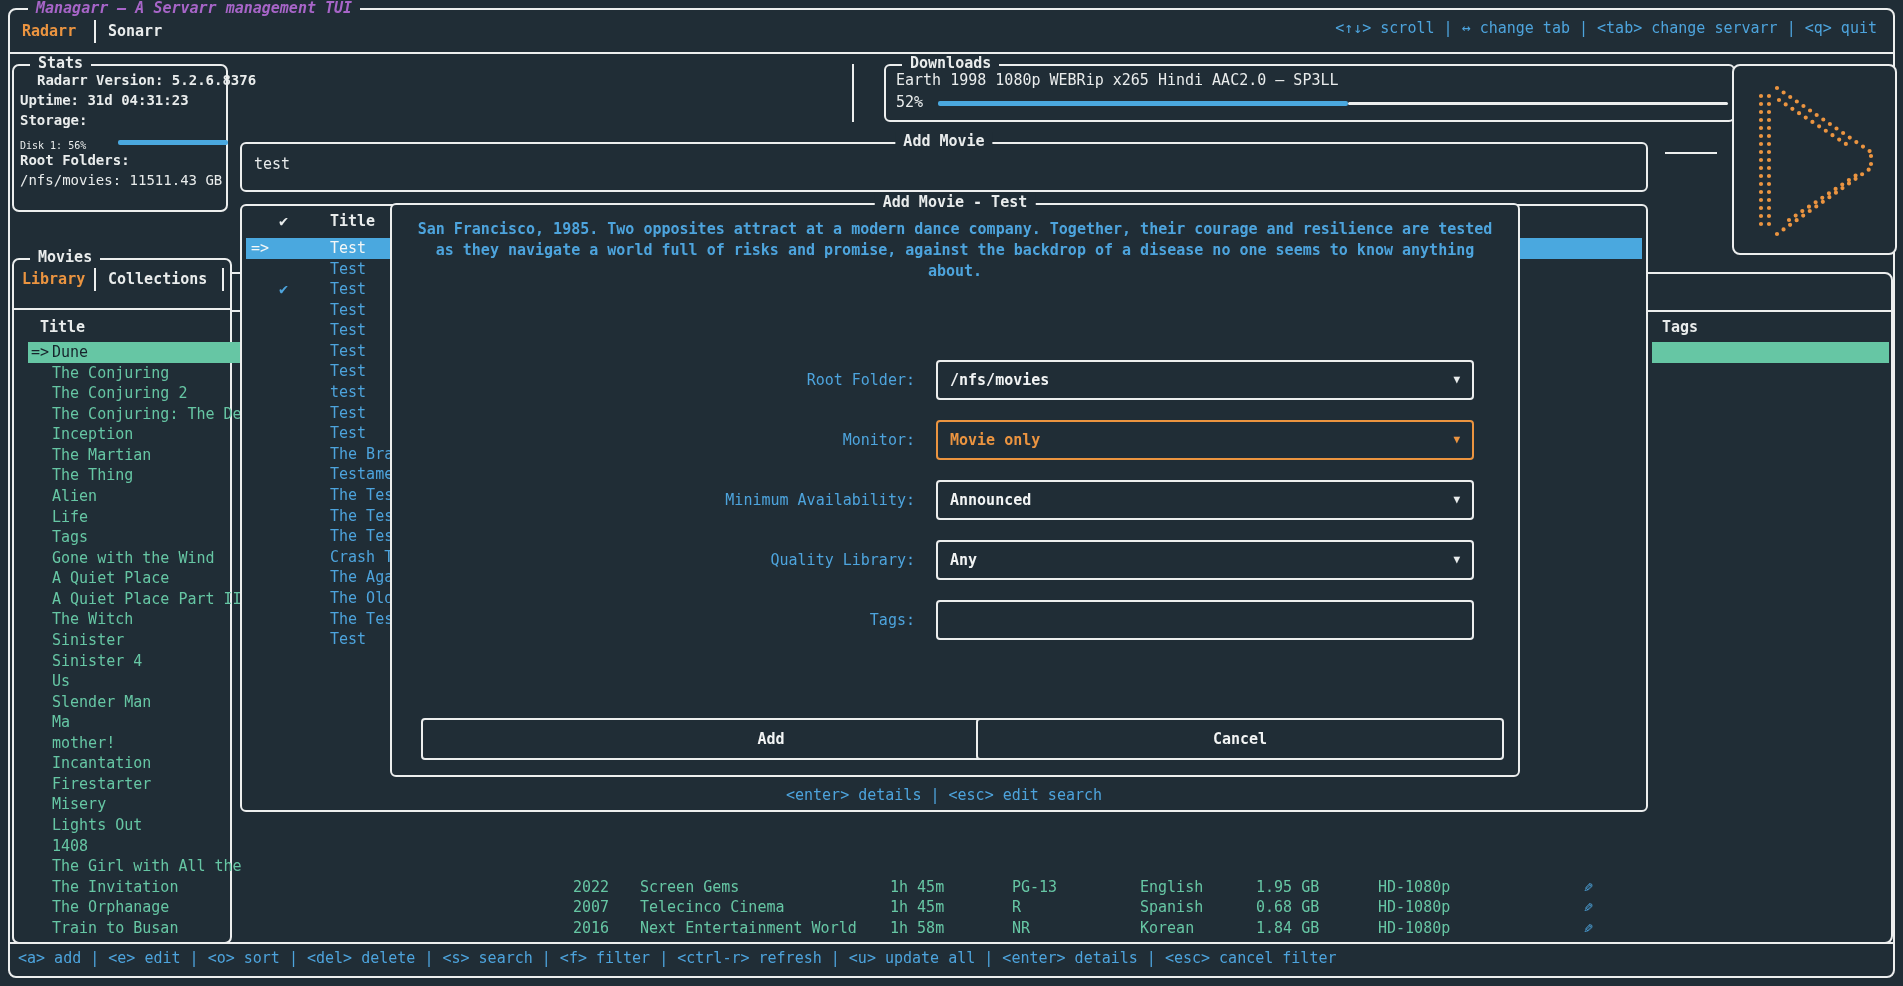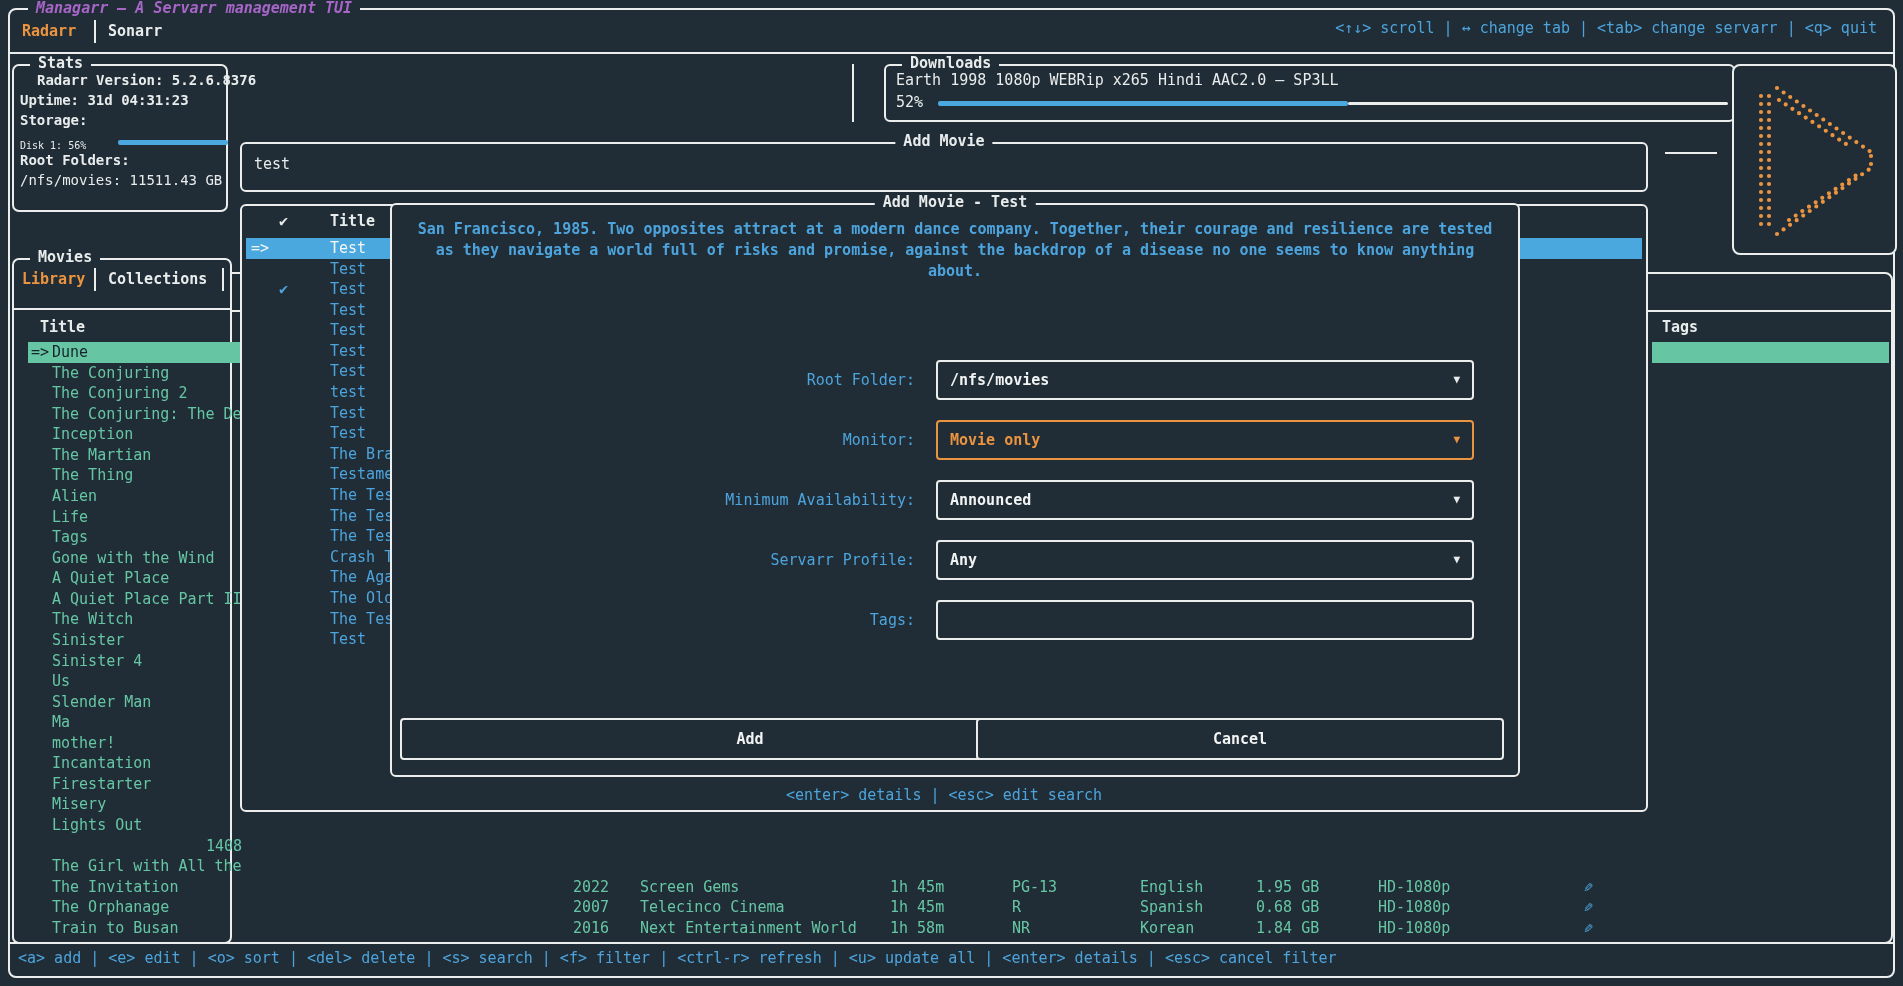--- a/index.html
+++ b/index.html
@@ -131,21 +131,21 @@
     <div class="mrow" style="top:370px;">Sinister</div>
     <div class="mrow" style="top:391px;">Sinister 4</div>
     <div class="mrow" style="top:411px;">Us</div>
     <div class="mrow" style="top:432px;">Slender Man</div>
     <div class="mrow" style="top:452px;">Ma</div>
     <div class="mrow" style="top:473px;">mother!</div>
     <div class="mrow" style="top:493px;">Incantation</div>
     <div class="mrow" style="top:514px;">Firestarter</div>
     <div class="mrow" style="top:534px;">Misery</div>
     <div class="mrow" style="top:555px;">Lights Out</div>
-    <div class="mrow" style="top:576px;text-align:right;">1408</div>
+    <div class="mrow" style="top:576px;">1408</div>
     <div class="mrow" style="top:596px;">The Girl with All the</div>
     <div class="mrow" style="top:617px;">The Invitation</div>
     <div class="mrow" style="top:637px;">The Orphanage</div>
     <div class="mrow" style="top:658px;">Train to Busan</div>
   </div>
 
   <div class="vline" style="left:852px;top:64px;height:58px;"></div>
   <div class="a b" style="left:844px;top:64px;width:851px;height:58px;border-radius:6px;margin-left:40px;">
     <div class="chip" style="left:16px;">Downloads</div>
     <div class="a nowrap" style="left:10px;top:5px;">Earth 1998 1080p WEBRip x265 Hindi AAC2.0 – SP3LL</div>
@@ -264,33 +264,33 @@
       </div>
     </div>
     <div class="a" style="left:0;top:275px;width:1126px;height:40px;">
       <div class="field-label">Minimum Availability:</div>
       <div class="field-box">
         <span class="val">Announced</span>
         <span class="dd">▼</span>
       </div>
     </div>
     <div class="a" style="left:0;top:335px;width:1126px;height:40px;">
-      <div class="field-label">Servarr Profile:</div>
+      <div class="field-label">Quality Library:</div>
       <div class="field-box">
         <span class="val">Any</span>
         <span class="dd">▼</span>
       </div>
     </div>
     <div class="a" style="left:0;top:395px;width:1126px;height:40px;">
       <div class="field-label">Tags:</div>
       <div class="field-box">
         <span class="val"></span>
       </div>
     </div>
 
-    <div class="btn" style="left:8px;top:513px;width:668px;padding-left:32px;">Add</div>
+    <div class="btn" style="left:29px;top:513px;width:668px;padding-left:32px;">Add</div>
     <div class="btn" style="left:584px;top:513px;width:528px;">Cancel</div>
   </div>
 
   <div class="hline" style="left:10px;top:942px;width:1883px;"></div>
   <div class="a blue nowrap" style="left:18px;top:949px;">&lt;a&gt; add | &lt;e&gt; edit | &lt;o&gt; sort | &lt;del&gt; delete | &lt;s&gt; search | &lt;f&gt; filter | &lt;ctrl-r&gt; refresh | &lt;u&gt; update all | &lt;enter&gt; details | &lt;esc&gt; cancel filter</div>
 
 </div>
 
 </body></html>

